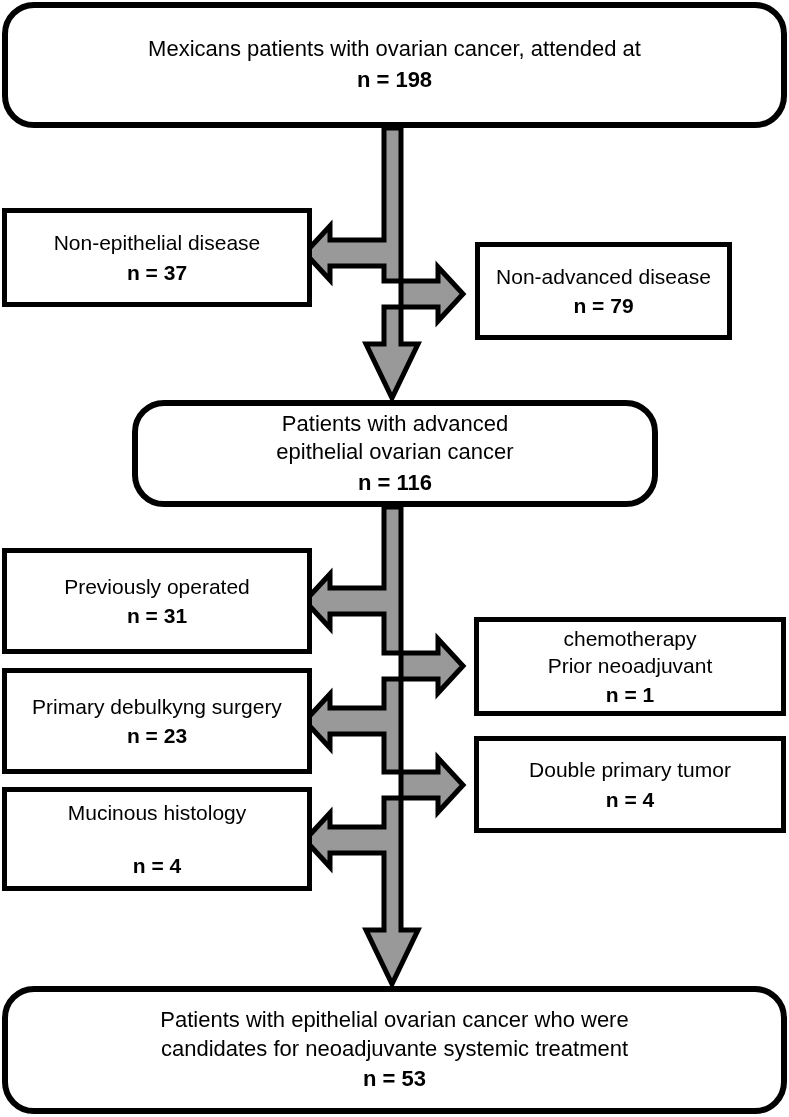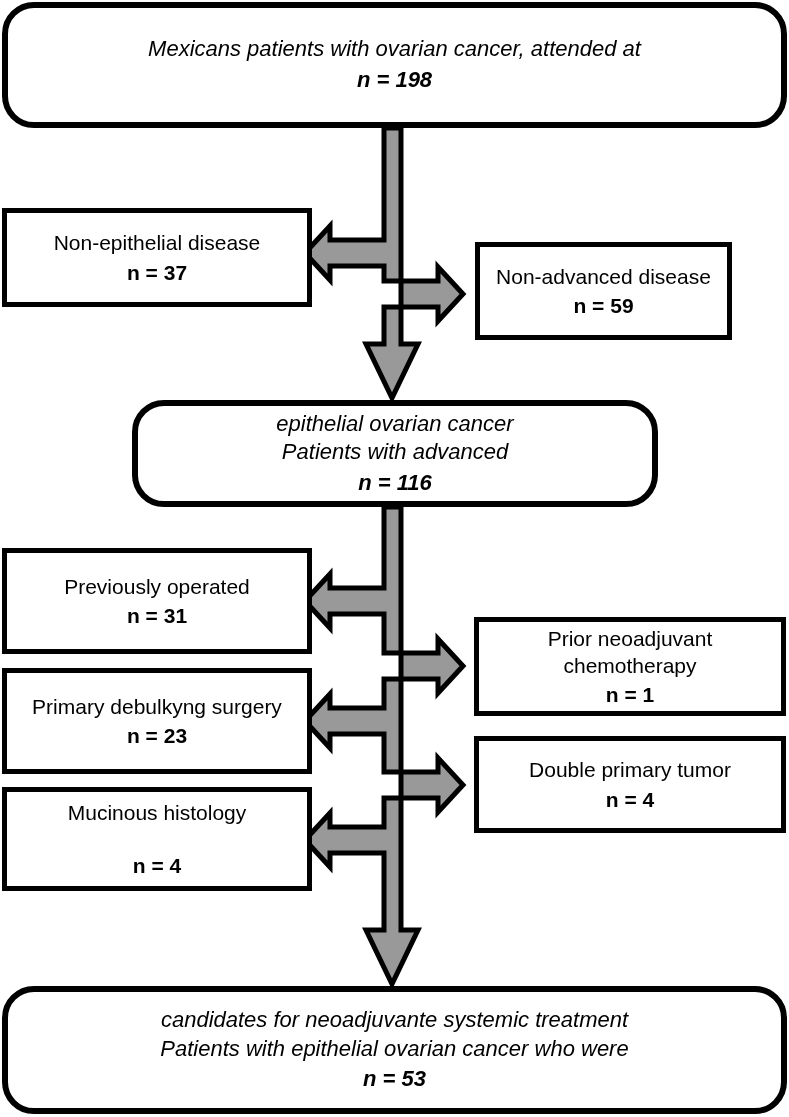--- a/index.html
+++ b/index.html
@@ -35,21 +35,20 @@
     display: flex;
     flex-direction: column;
     align-items: center;
     justify-content: center;
     text-align: center;
     line-height: 1.30;
   }
   .node.rounded {
     border-radius: 32px;
     border-width: 6px;
-    font-style: italic;
   }
   .node .line {
     display: block;
     font-size: 21px;
     font-weight: 400;
     white-space: nowrap;
   }
   .node.rounded .line {
     font-size: 22px;
   }
@@ -160,54 +159,54 @@
     <span class="count">n = 198</span>
   </div>
 
   <div class="node" id="node-nonepi">
     <span class="line">Non-epithelial disease</span>
     <span class="count">n = 37</span>
   </div>
 
   <div class="node" id="node-nonadv">
     <span class="line">Non-advanced disease</span>
-    <span class="count">n = 59</span>
+    <span class="count">n = 79</span>
   </div>
 
   <div class="node rounded" id="node-advanced">
+    <span class="line">Patients with advanced</span>
     <span class="line">epithelial ovarian cancer</span>
-    <span class="line">Patients with advanced</span>
     <span class="count">n = 116</span>
   </div>
 
   <div class="node" id="node-prevop">
     <span class="line">Previously operated</span>
     <span class="count">n = 31</span>
   </div>
 
   <div class="node" id="node-priorneo">
+    <span class="line">chemotherapy</span>
     <span class="line">Prior neoadjuvant</span>
-    <span class="line">chemotherapy</span>
     <span class="count">n = 1</span>
   </div>
 
   <div class="node" id="node-debulk">
     <span class="line">Primary debulkyng surgery</span>
     <span class="count">n = 23</span>
   </div>
 
   <div class="node" id="node-double">
     <span class="line">Double primary tumor</span>
     <span class="count">n = 4</span>
   </div>
 
   <div class="node" id="node-mucinous">
     <span class="line">Mucinous histology</span>
     <span class="count">n = 4</span>
   </div>
 
   <div class="node rounded" id="node-final">
+    <span class="line">Patients with epithelial ovarian cancer who were</span>
     <span class="line">candidates for neoadjuvante systemic treatment</span>
-    <span class="line">Patients with epithelial ovarian cancer who were</span>
     <span class="count">n = 53</span>
   </div>
 
 </div>
 
 </body></html>

